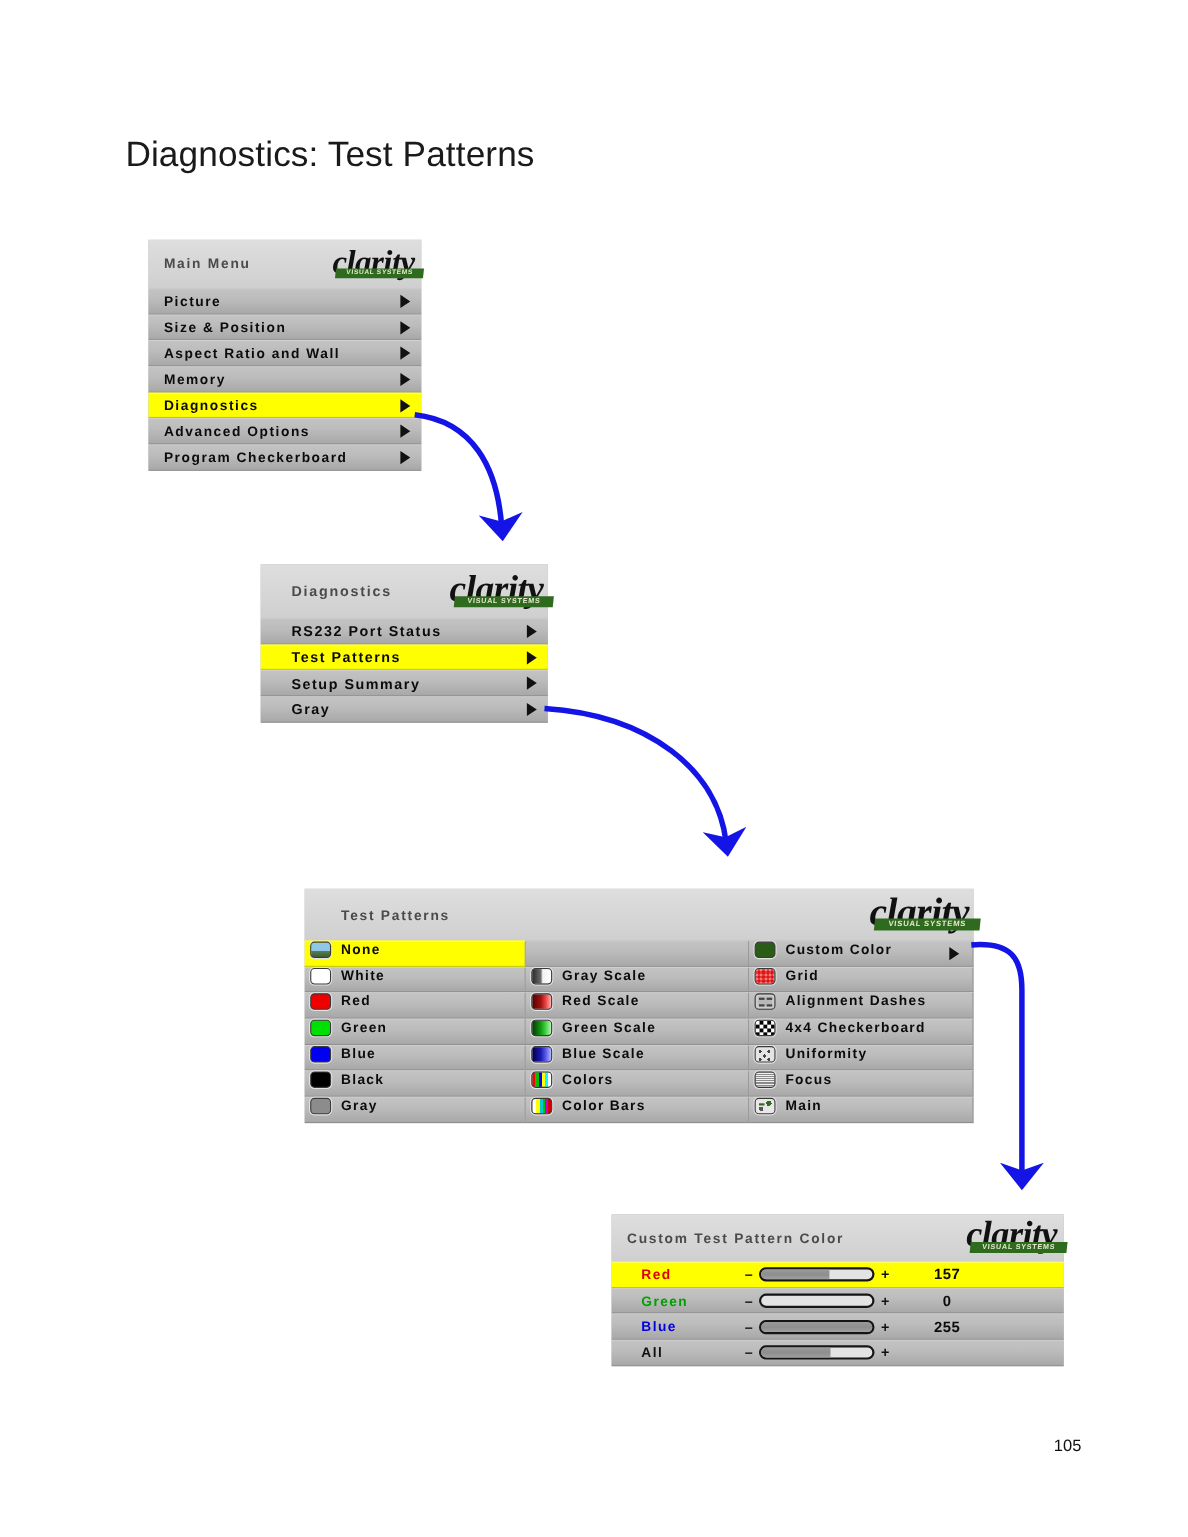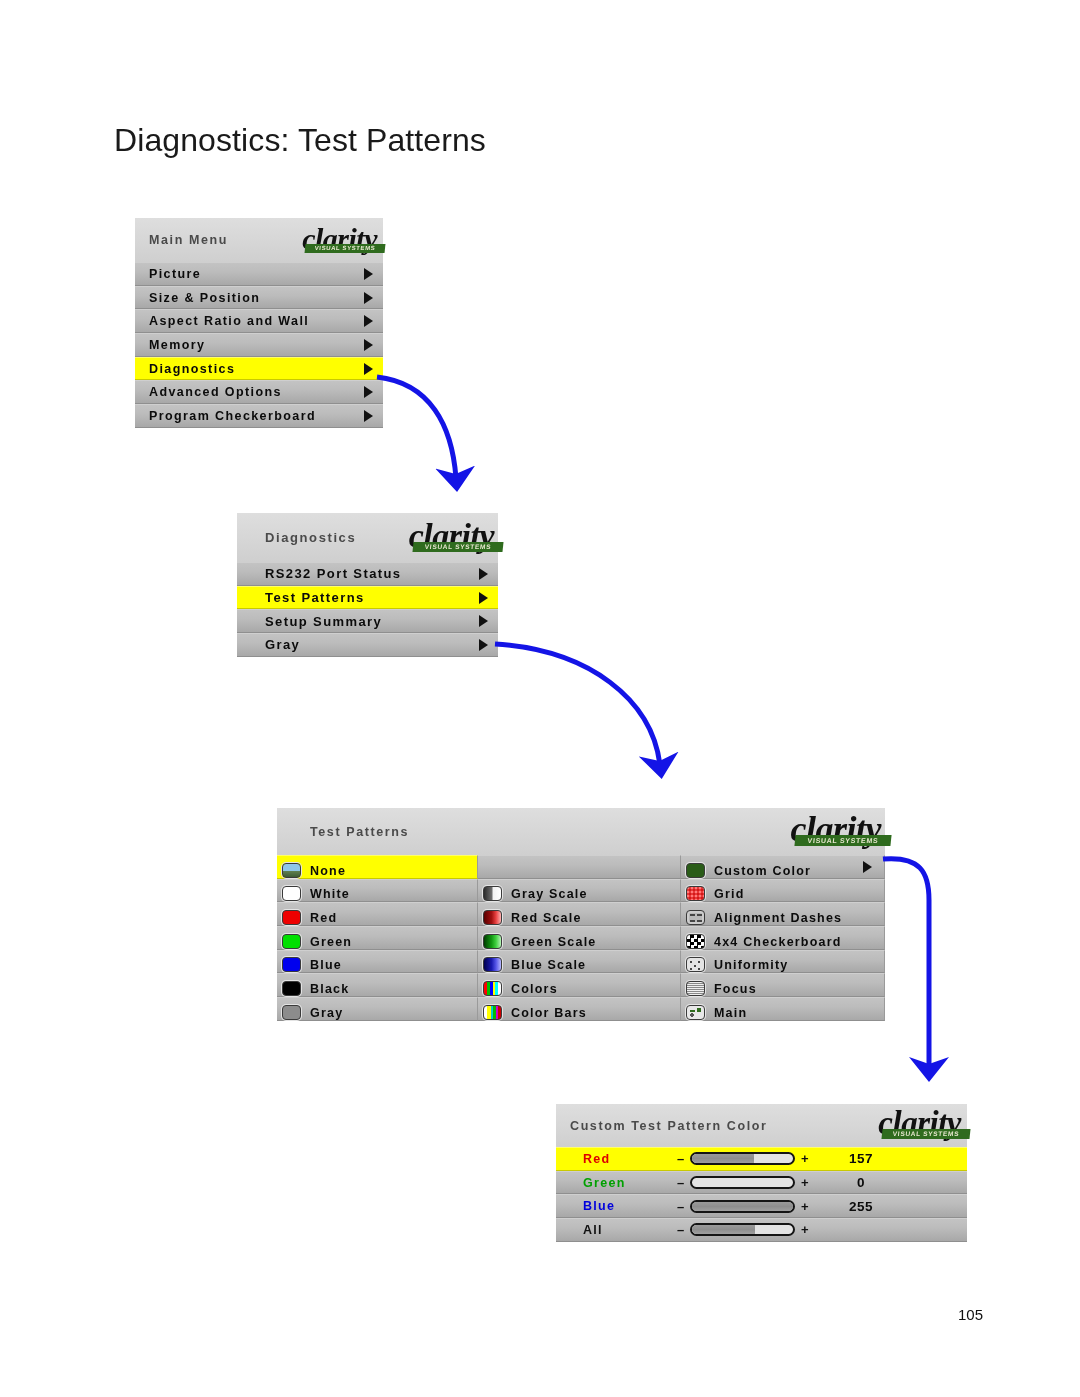--- a/index.html
+++ b/index.html
@@ -138,21 +138,21 @@
   #panel-tp .osd-header-title { font-size: 12.5px; }
   .tp-grid {
     display: grid;
     grid-template-columns: 201px 203px 204px;
   }
   .tp-cell {
     position: relative;
     height: 23.7px;
     box-sizing: border-box;
     display: flex;
-    align-items: flex-end;
+    align-items: flex-start;
     padding-left: 5px;
     background: linear-gradient(to bottom, #c3c3c3 0%, #bcbcbc 40%, #a8a8a8 100%);
     border-top: 1px solid #cfcfcf;
     border-bottom: 1px solid #8f8f8f;
     border-right: 1px solid #9a9a9a;
     font-size: 12.5px;
     font-weight: bold;
     letter-spacing: 1.2px;
     color: #0b0b0b;
     white-space: nowrap;

